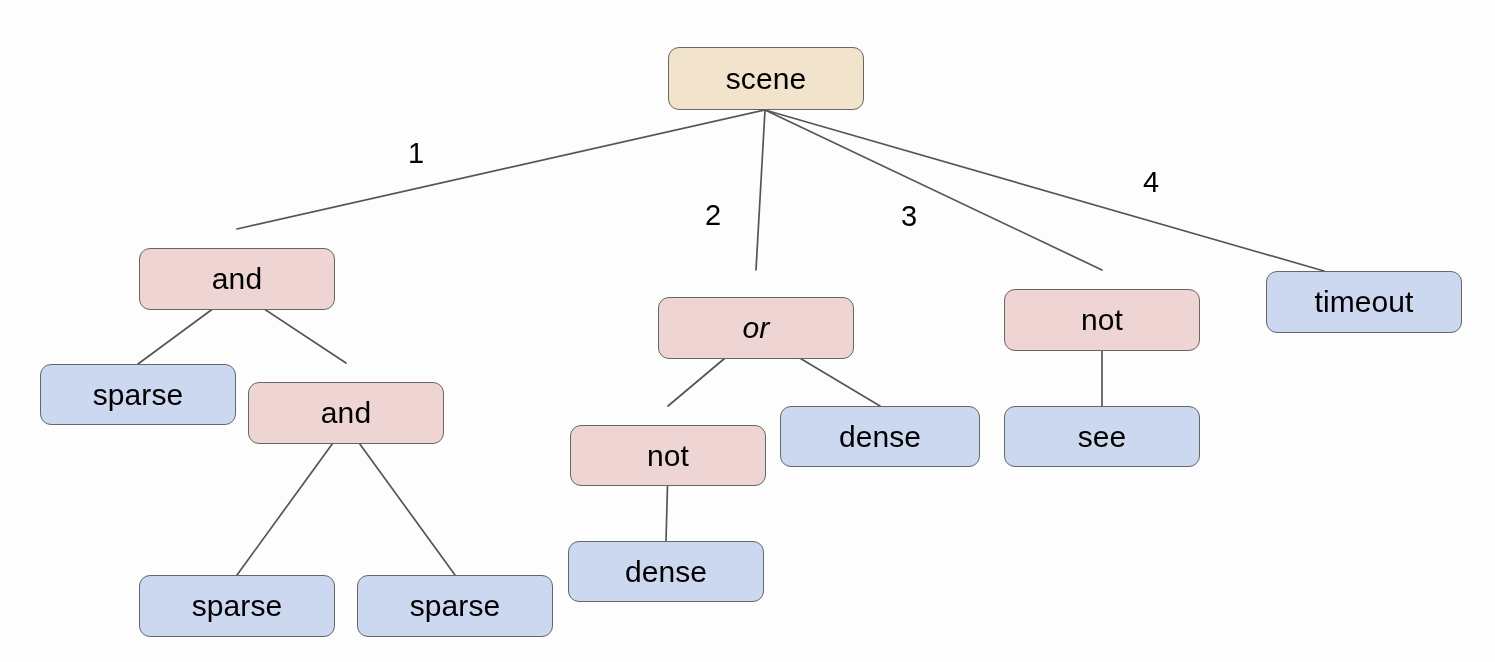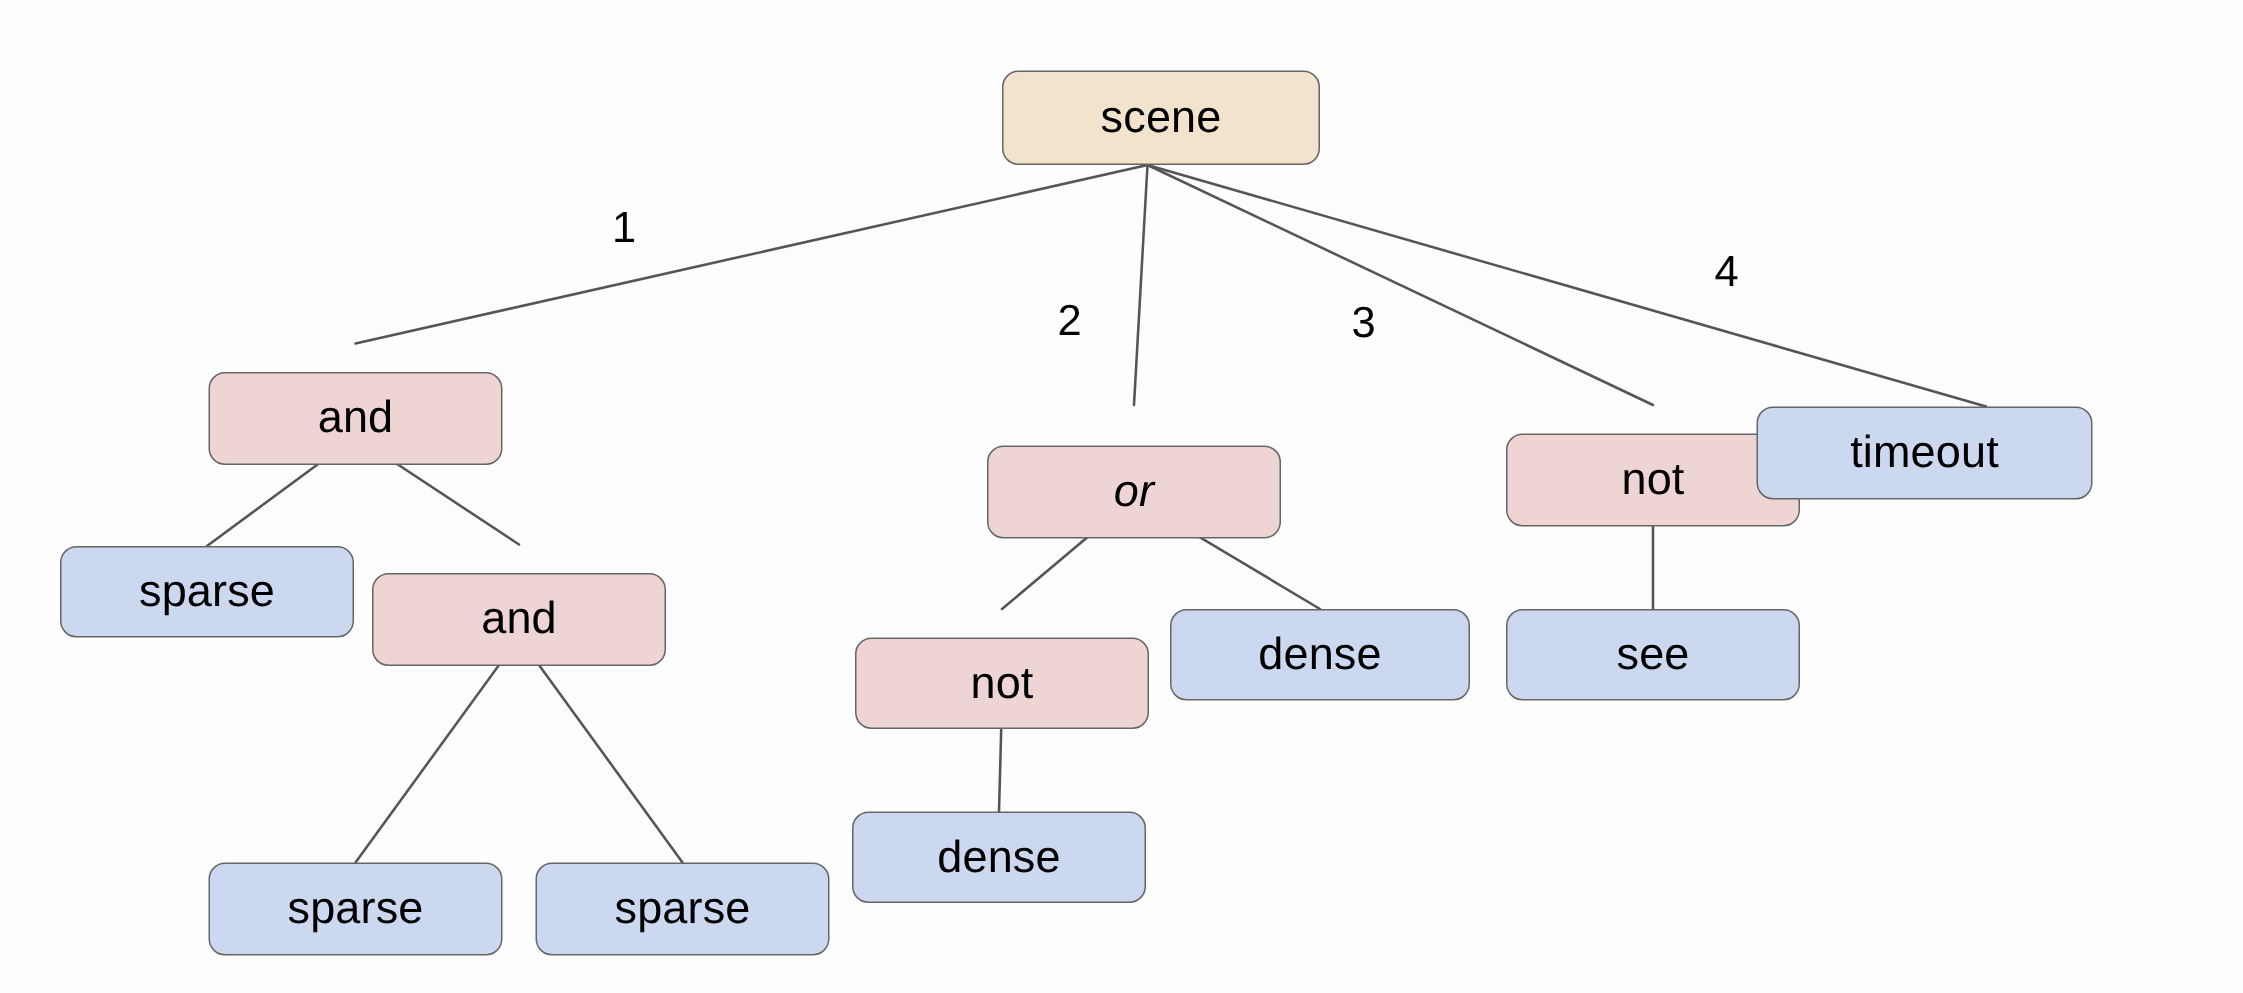--- a/index.html
+++ b/index.html
@@ -72,33 +72,33 @@
       <line x1="237" y1="291" x2="346" y2="363" stroke="#555555" stroke-width="1.7" stroke-linecap="round"></line>
       <line x1="346" y1="425" x2="237" y2="575" stroke="#555555" stroke-width="1.7" stroke-linecap="round"></line>
       <line x1="346" y1="425" x2="455" y2="575" stroke="#555555" stroke-width="1.7" stroke-linecap="round"></line>
       <line x1="756" y1="332" x2="668" y2="406" stroke="#555555" stroke-width="1.7" stroke-linecap="round"></line>
       <line x1="756" y1="332" x2="880" y2="406" stroke="#555555" stroke-width="1.7" stroke-linecap="round"></line>
       <line x1="668" y1="467" x2="666" y2="541" stroke="#555555" stroke-width="1.7" stroke-linecap="round"></line>
       <line x1="1102" y1="332" x2="1102" y2="406" stroke="#555555" stroke-width="1.7" stroke-linecap="round"></line>
     </svg>
 
   <div id="node-layer">
-      <div class="node root" style="left: 668px; top: 47px; width: 212px; height: 63px;">
+      <div class="node root" style="left: 668px; top: 47px; width: 196px; height: 63px;">
         <span>scene</span>
       </div>
       <div class="node op" style="left: 139px; top: 229px; width: 196px; height: 62px;">
         <span>and</span>
       </div>
       <div class="node op" style="left: 658px; top: 278px; width: 196px; height: 62px; font-style: italic;">
         <span>or</span>
       </div>
       <div class="node op" style="left: 1004px; top: 270px; width: 196px; height: 62px;">
         <span>not</span>
       </div>
-      <div class="node term" style="left: 1171px; top: 271px; width: 224px; height: 62px;">
+      <div class="node term" style="left: 1266px; top: 271px; width: 196px; height: 62px;">
         <span>timeout</span>
       </div>
       <div class="node term" style="left: 40px; top: 364px; width: 196px; height: 61px;">
         <span>sparse</span>
       </div>
       <div class="node op" style="left: 248px; top: 363px; width: 196px; height: 62px;">
         <span>and</span>
       </div>
       <div class="node op" style="left: 570px; top: 406px; width: 196px; height: 61px;">
         <span>not</span>

